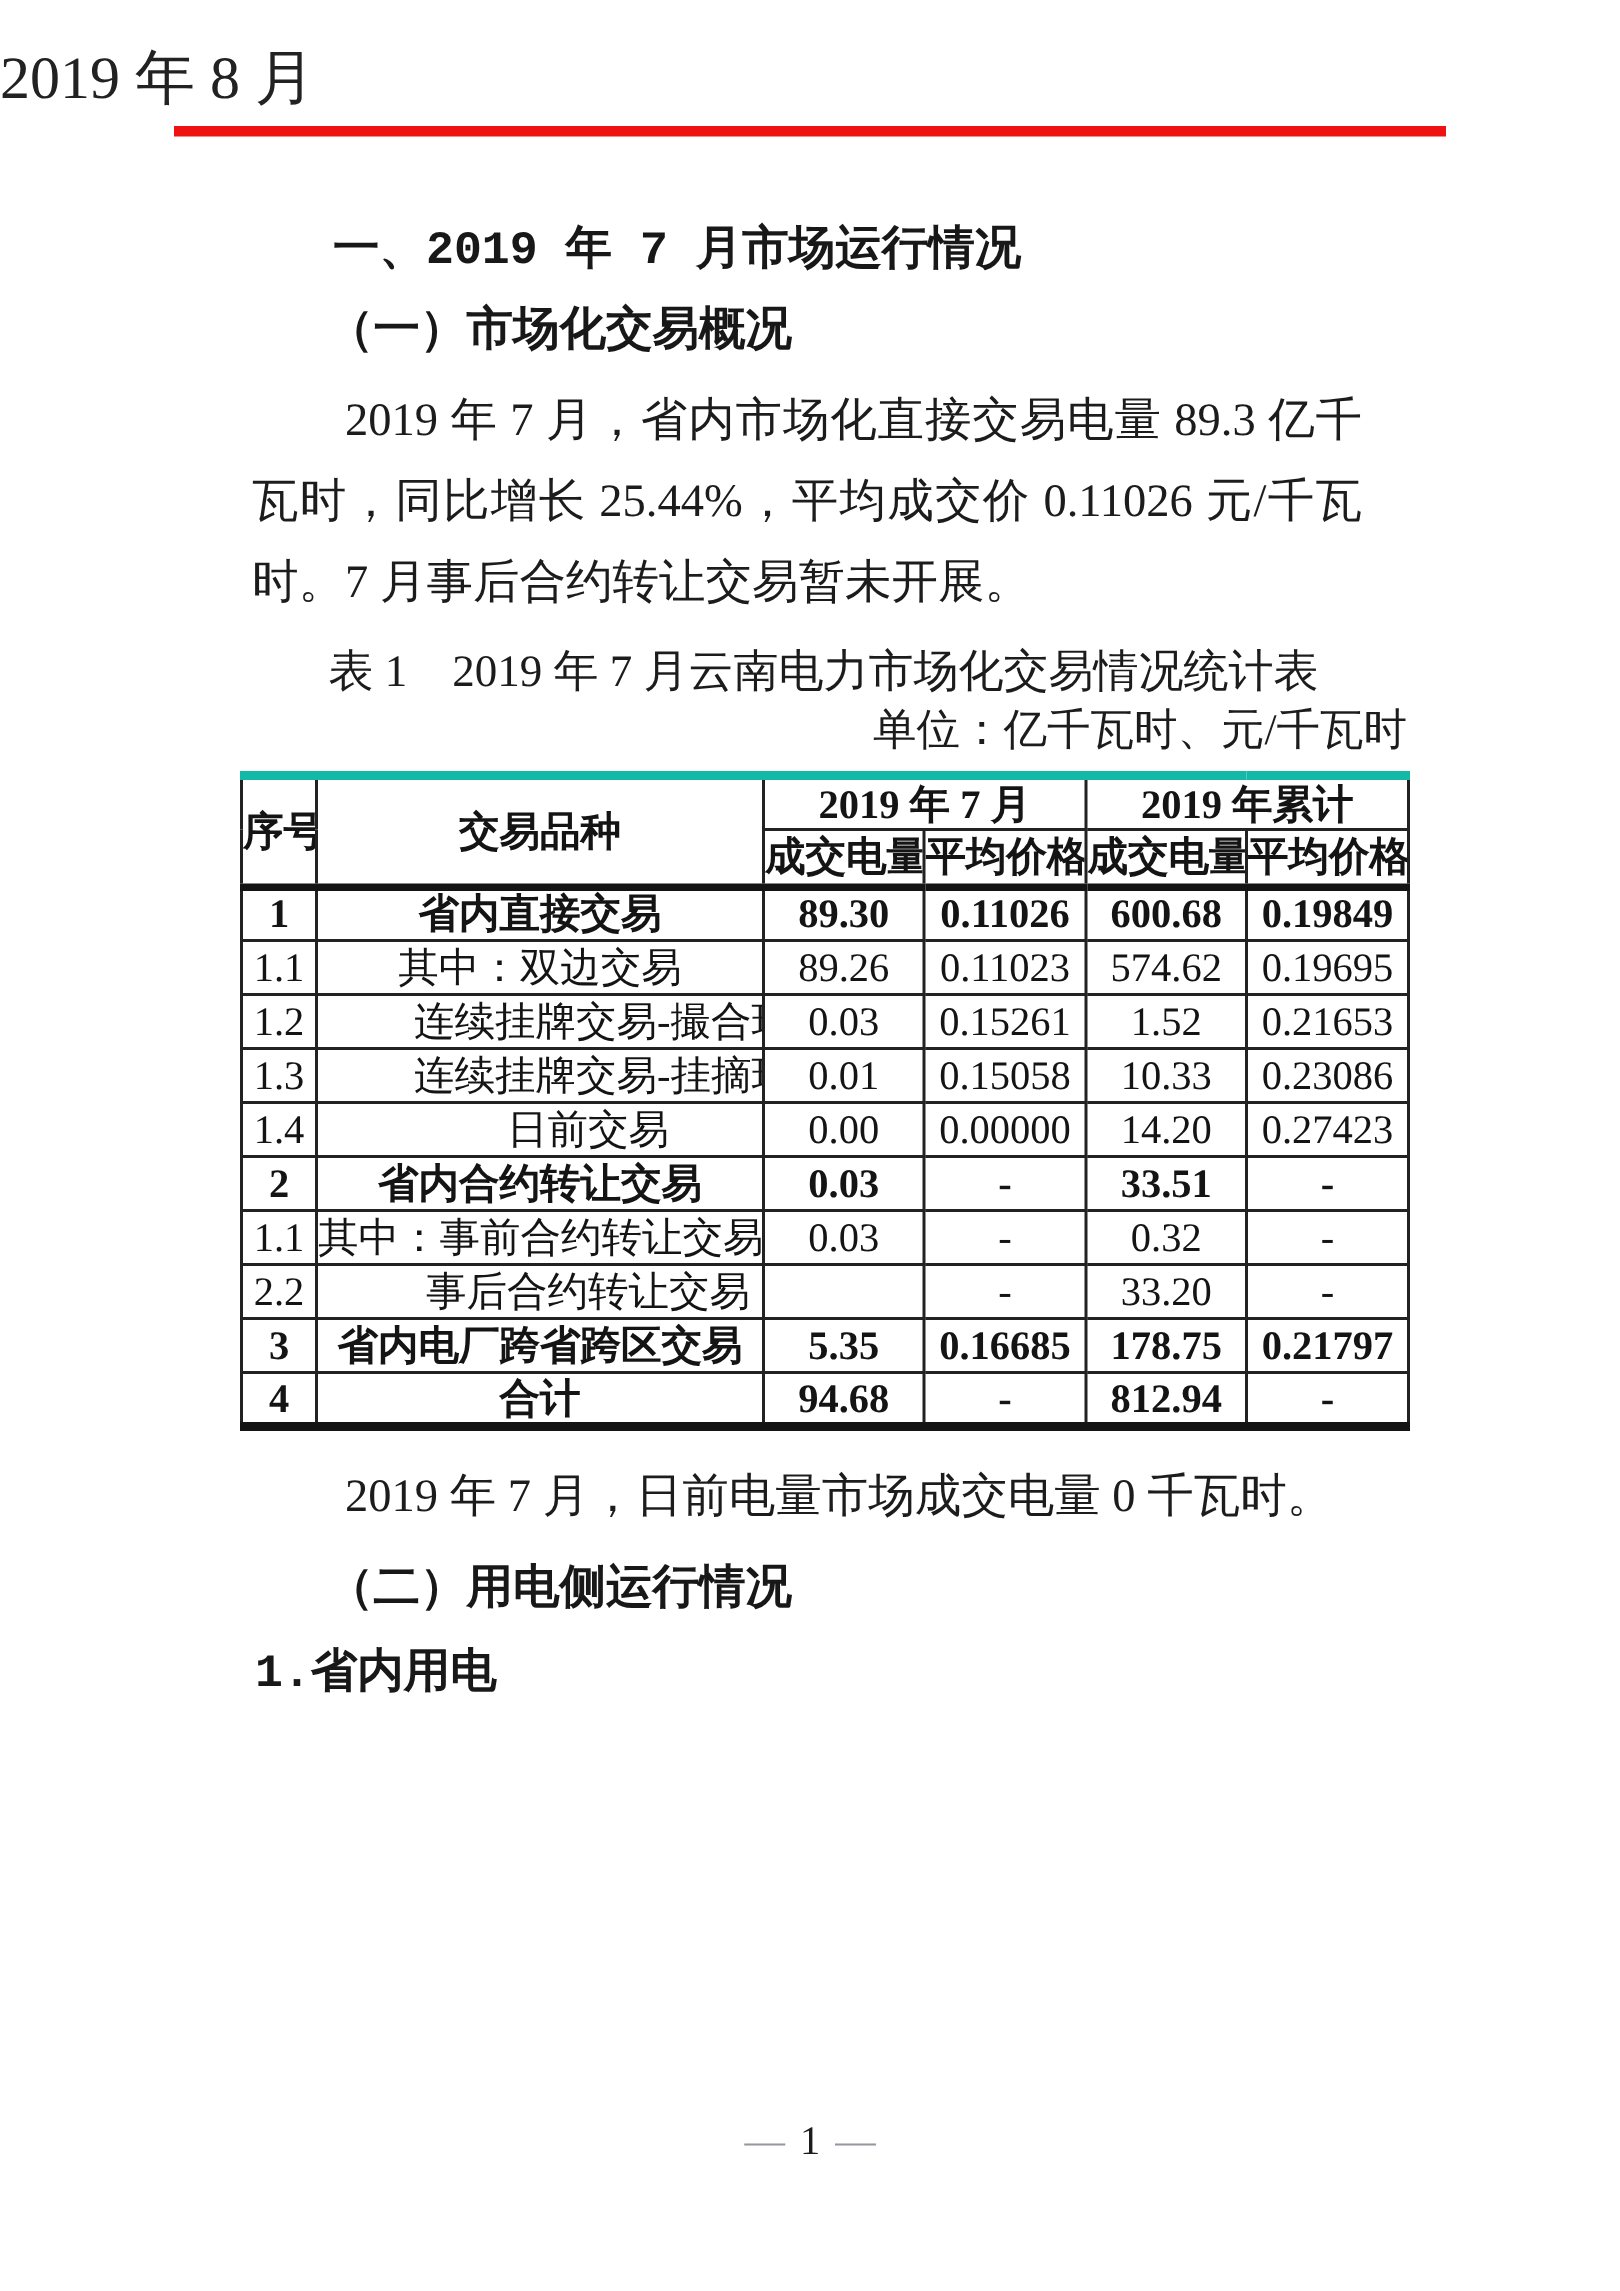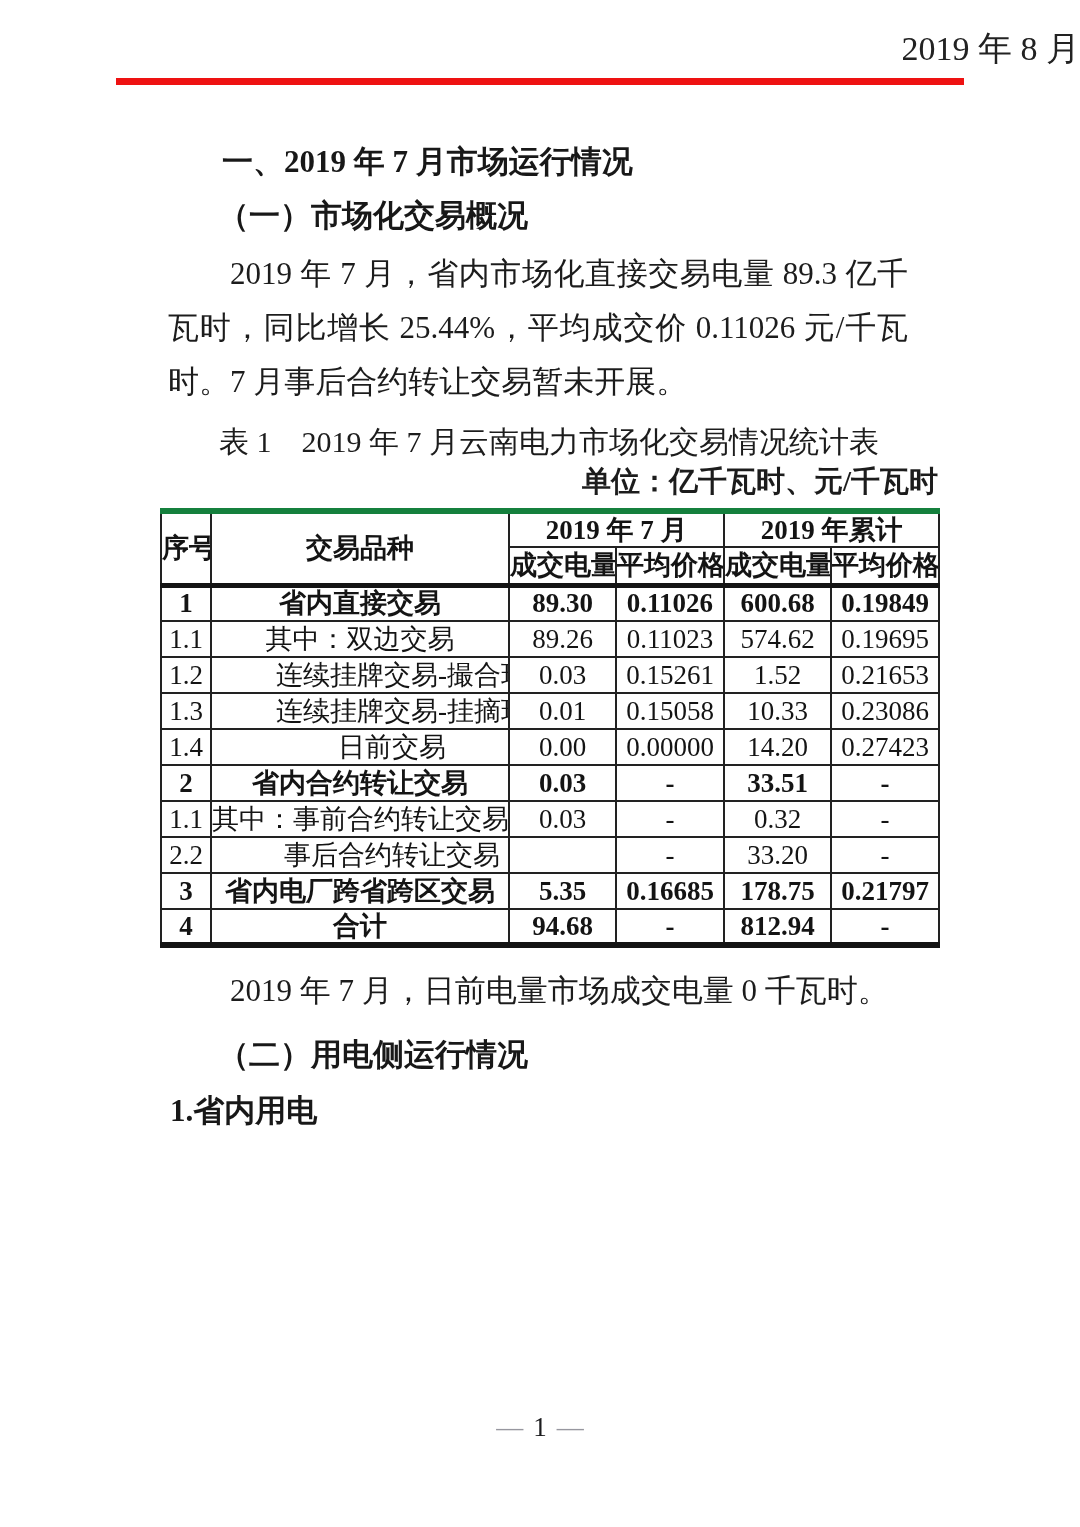--- a/index.html
+++ b/index.html
@@ -19,34 +19,34 @@
     padding-top: 196px;
     text-align: center;
     font-size: 80px;
     line-height: 1.0;
     font-weight: bold;
     letter-spacing: 1px;
     color: #e7120e;
   }
   .doc-date {
     margin-top: 32px;
-    text-align: right;
-    font-size: 34px;
+    text-align: left;
+    font-size: 40px;
     line-height: 1.0;
     color: #222222;
   }
   .title-rule {
     width: 848px;
     height: 7px;
     margin: 12px auto 0 auto;
     background: #ee1212;
   }
   .content { padding: 0 122px 0 168px; }
   .h-sec {
-    font-family: Liberation Serif, serif;
+    font-family: Liberation Mono, monospace;
     font-weight: bold;
     color: #181818;
     font-size: 31px;
     line-height: 1.1;
     margin: 0;
   }
   .h-one   { margin: 60px 0 0 54px; }
   .h-sub   { margin: 20px 0 0 50px; }
   .h-num   { margin: 22px 0 0 2px; }
   .para {
@@ -67,28 +67,27 @@
     line-height: 1.1;
     color: #1c1c1c;
   }
   .unit-note {
     width: 778px;
     margin: 8px 0 0 -8px;
     text-align: right;
     font-size: 29px;
     line-height: 1.1;
     color: #1c1c1c;
-    font-weight: bold;
   }
   table.stats {
     width: 778px;
     margin: 10px 15px 0 -8px;
     border-collapse: collapse;
     table-layout: fixed;
-    border-top: 6px solid #15803d;
+    border-top: 6px solid #14b8a6;
     border-bottom: 6px solid #141414;
   }
   table.stats th, table.stats td {
     border: 2px solid #222222;
     padding: 0;
     font-size: 26px;
     line-height: 1.15;
     text-align: center;
     vertical-align: middle;
     color: #141414;

